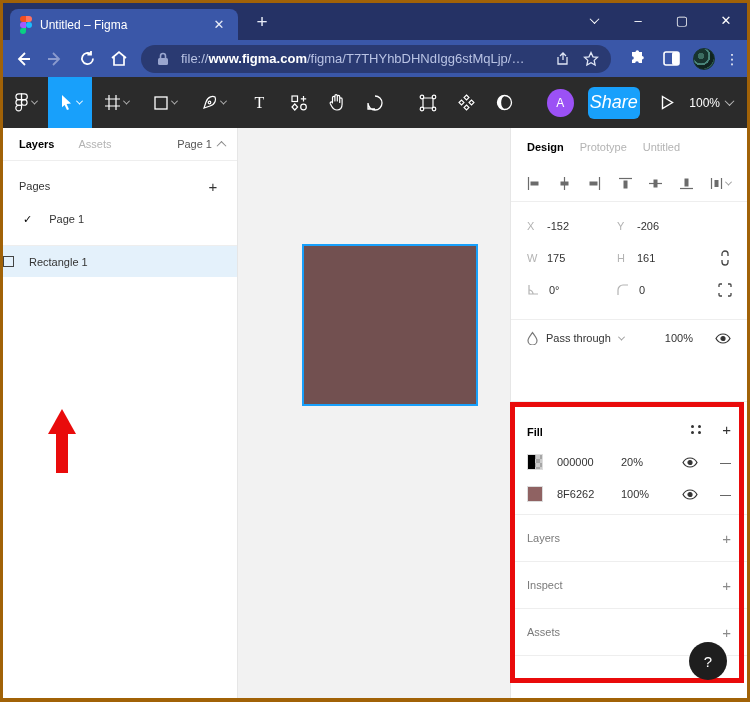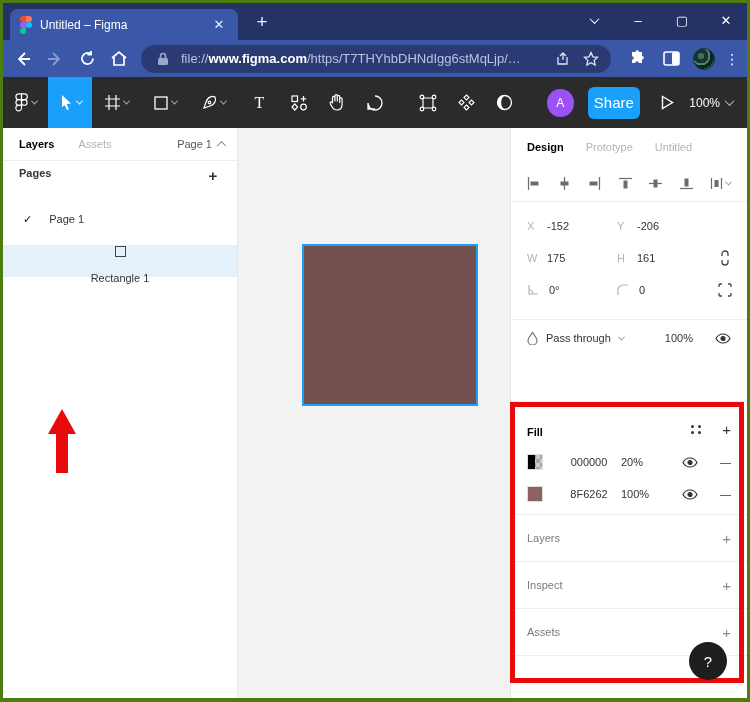--- a/index.html
+++ b/index.html
@@ -1,18 +1,18 @@
 <!DOCTYPE html>
 <html><head>
 <meta charset="utf-8">
 <style>
   * { margin:0; padding:0; box-sizing:border-box; }
   html,body { width:750px; height:702px; }
   body { font-family:"Liberation Sans", sans-serif; }
-  .page { position:relative; width:750px; height:702px; background:#4d7c0f; }
+  .page { position:relative; width:750px; height:702px; background:#a16207; }
   .inner { position:absolute; left:3px; top:3px; width:744px; height:695px;
            display:flex; flex-direction:column; overflow:hidden; background:#fff; }
 
   
   .titlebar { height:37px; background:#253265; display:flex; align-items:flex-end; position:relative; flex:none; }
   .tab { margin-left:7px; width:228px; height:31px; background:#3a57a8; border-radius:8px 8px 0 0;
          display:flex; align-items:center; padding:0 10px; gap:8px; }
   .tab-title { color:#fff; font-size:12px; flex:1; white-space:nowrap; overflow:hidden; }
   .tab-close { color:#e8ecf7; font-size:13px; width:18px; height:18px; display:flex; align-items:center; justify-content:center; border-radius:50%; }
   .newtab { color:#e8ecf7; font-size:19px; font-weight:400; margin:0 0 6px 12px; width:24px; height:24px; display:flex; align-items:center; justify-content:center; }
@@ -34,44 +34,44 @@
       background:radial-gradient(circle at 35% 35%, #3c6e62 0 18%, #17342e 19% 40%, #49857a 41% 50%, #102420 51% 70%, #2d5a50 71% 100%); border:1px solid #17342e; }
   .kebab { color:#fff; font-size:14px; letter-spacing:0; line-height:4px; }
 
   
   .figbar { height:51px; background:#2b2b2b; display:flex; align-items:stretch; color:#fff; flex:none; }
   .tool { display:flex; align-items:center; justify-content:center; gap:4px; height:51px; }
   .tool .chev { width:5px; height:5px; border-color:#bbb; }
   .tool.selected { background:#18a0fb; }
   .fig-avatar { width:28px; height:28px; border-radius:50%; background:#9b51f5; color:#fff; font-size:12px;
       display:flex; align-items:center; justify-content:center; align-self:center; }
-  .share-btn { align-self:center; background:#18a0fb; color:#fff; font-size:15px; border:none; border-radius:6px;
-      height:32px; width:56px; display:flex; align-items:center; justify-content:center; }
+  .share-btn { align-self:center; background:#18a0fb; color:#fff; font-size:18px; border:none; border-radius:6px;
+      height:32px; width:56px; display:flex; align-items:center; justify-content:center;font-style:italic; }
   .zoom-ctl { display:flex; align-items:center; gap:6px; color:#fff; font-size:12px; padding-right:14px; }
 
   
   .content { flex:1; display:flex; min-height:0; position:relative; }
   .sidebar { width:235px; background:#fff; border-right:1px solid #e6e6e6; font-size:11px; color:#333; flex:none; }
   .sb-header { height:33px; display:flex; align-items:center; padding:0 12px 0 16px; border-bottom:1px solid #eee; }
   .sb-tab-active { font-weight:bold; color:#000; }
   .sb-tab { color:#b3b3b3; margin-left:24px; }
   .sb-page-sel { margin-left:auto; color:#555; display:flex; align-items:center; gap:6px; }
-  .sb-pages-row { height:38px; display:flex; padding:0 14px 0 16px; margin-top:6px;font-weight:bold; }
+  .sb-pages-row { height:38px; display:flex; align-items:center; padding:0 14px 0 16px; margin-top:6px; }
   .sb-plus { margin-left:auto; font-size:15px; color:#333; width:20px; text-align:center; }
   .sb-page1 { height:28px; display:flex; align-items:center; padding-left:20px; gap:17px; }
   .sb-check { font-size:11px; color:#000; }
   .sb-div { border-bottom:1px solid #eee; margin-top:12px; }
-  .layer-row { height:31px; display:flex; align-items:center; background:#e4f1fb; gap:15px;flex-direction:column; }
+  .layer-row { height:31px; display:flex; align-items:center; background:#e4f1fb; gap:15px; }
   .sq-icon { width:11px; height:11px; border:1.4px solid #444; flex:none; }
 
   .canvas { flex:1; background:#f2f2f2; position:relative; }
   .canvas-rect { position:absolute; left:64px; top:116px; width:176px; height:162px; background:#725050; border:2px solid #18a0fb; }
 
   .rpanel { width:237px; background:#fff; border-left:1px solid #e6e6e6; font-size:11px; color:#333; flex:none; }
-  .rp-tabs { height:38px; display:flex; align-items:center; gap:22px; padding:0 16px; }
+  .rp-tabs { height:38px; display:flex; align-items:center; gap:16px; padding:0 16px; }
   .rp-tab-active { font-weight:bold; color:#000; }
   .rp-tab { color:#b3b3b3; }
   .rp-align { height:36px; display:flex; align-items:center; justify-content:space-between; padding:0 16px; color:#6b6b6b; border-bottom:1px solid #eee; }
   .rp-props { height:118px; padding:8px 8px 0 16px; border-bottom:1px solid #eee; }
   .prop-row { height:32px; display:flex; align-items:center; }
   .prop-cell { width:90px; display:flex; align-items:center; gap:10px; }
   .prop-label { color:#b3b3b3; width:10px; }
   .prop-val { color:#333; }
   .prop-icon-col { margin-left:auto; width:28px; display:flex; justify-content:center; color:#444; }
   .rp-section { padding:0 16px; border-bottom:1px solid #eee; }
@@ -83,21 +83,21 @@
   .fill-sec { height:113px; }
   .fill-head { height:44px; display:flex; align-items:flex-end; padding-bottom:8px; }
   .fill-head-icons { margin-left:auto; display:flex; gap:20px; align-items:center; color:#333; }
   .fill-row { height:32px; display:flex; align-items:center; }
   .swatch { width:16px; height:16px; border:1px solid #ddd; flex:none; }
   .swatch-alpha { background:
       linear-gradient(rgba(0,0,0,0.2),rgba(0,0,0,0.2)),
       conic-gradient(#cfcfcf 0 25%, #fff 0 50%, #cfcfcf 0 75%, #fff 0) 0 0/8px 8px;
       position:relative; }
   .swatch-alpha::before { content:""; position:absolute; left:0; top:0; width:50%; height:100%; background:var(--solid,#000); }
-  .fill-hex { width:64px; margin-left:14px;text-align:center; }
+  .fill-hex { width:64px; margin-left:14px; }
   .fill-op { width:52px; }
   .fill-icons { margin-left:auto; display:flex; gap:22px; align-items:center; color:#333; }
   .plus-sec-row { height:47px; display:flex; align-items:center; justify-content:space-between; padding:0 16px; border-bottom:1px solid #eee; }
   .plus-glyph { color:#8a8a8a; font-size:15px; }
   .dots4 { display:grid; grid-template-columns:4px 4px; gap:3px; }
   .dots4 i { width:3px; height:3px; border-radius:50%; background:#333; }
 
   
   .red-box { position:absolute; left:507px; top:399px; width:234px; height:281px; border:5px solid #e90b0b; z-index:5; pointer-events:none; }
   .red-arrow-head { position:absolute; left:45px; top:281px; width:0; height:0; z-index:5;
@@ -160,21 +160,21 @@
             <path d="M2,8 L9,2 L16,8 M4,7 V15 H14 V7"></path>
           </svg>
     </span>
     <div class="urlpill">
       <span class="pill-icon" style="color:#9aa6cf">
         <svg width="12" height="14" viewBox="0 0 12 14">
               <rect x="1" y="6" width="10" height="7" rx="1.5" fill="currentColor"></rect>
               <path d="M3.5,6 V4 a2.5,2.5 0 0 1 5,0 V6" stroke="currentColor" stroke-width="1.6" fill="none"></path>
             </svg>
       </span>
-      <span class="url-text"><span>file://</span><b>www.figma.com</b><span>/https/T7THYhbDHNdIgg6stMqLjp/…</span></span>
+      <span class="url-text"><span>file://</span><b>www.figma.com</b><span>/figma/T7THYhbDHNdIgg6stMqLjp/…</span></span>
       <span class="pill-icon">
         <svg width="16" height="16" viewBox="0 0 16 16" stroke="currentColor" stroke-width="1.3" fill="none">
               <path d="M3,6 V13 H12 V6"></path>
               <path d="M5,5 L8,2 L11,5 M8,2.2 V9"></path>
             </svg>
       </span>
       <span class="pill-icon">
         <svg width="16" height="16" viewBox="0 0 16 16" stroke="currentColor" stroke-width="1.3" fill="none">
               <path d="M8,1.5 L10,5.8 L14.5,6.3 L11.2,9.4 L12.1,14 L8,11.7 L3.9,14 L4.8,9.4 L1.5,6.3 L6,5.8 Z"></path>
             </svg>

